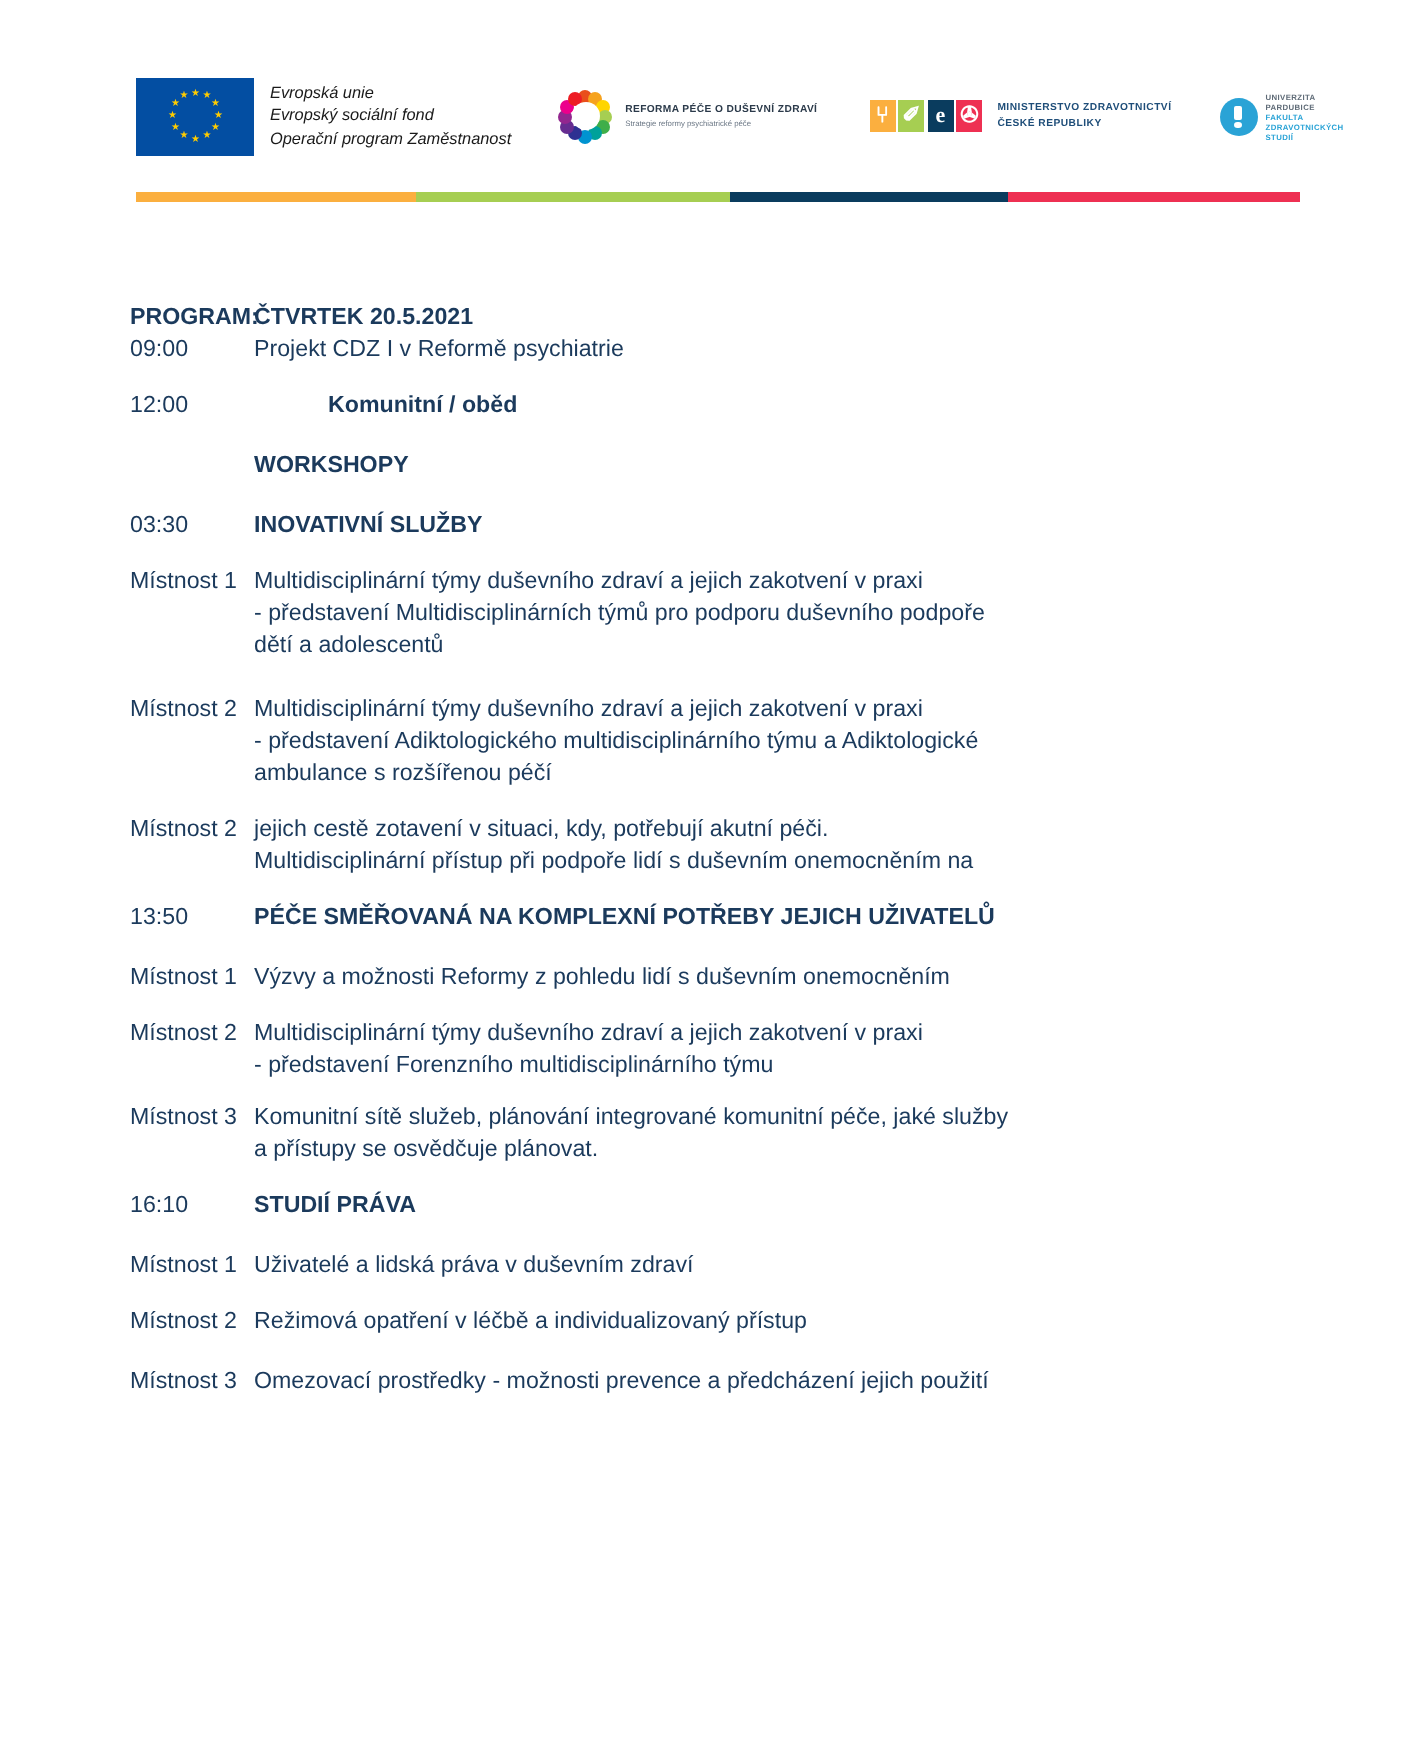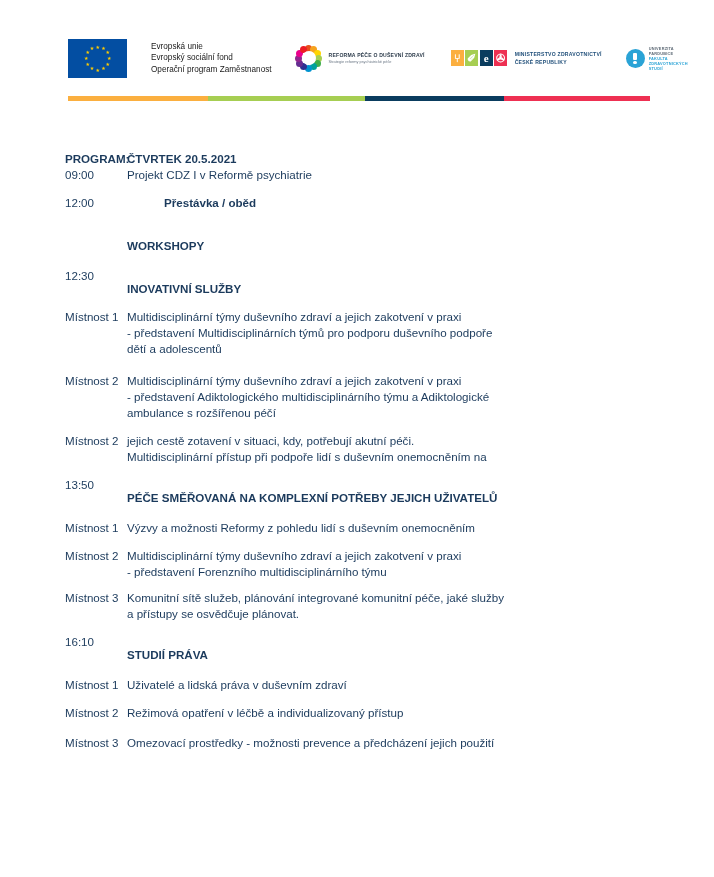--- a/index.html
+++ b/index.html
@@ -39,25 +39,26 @@
   }
   .eu-star {
     position: absolute;
     width: 4px; height: 4px;
     color: #FFCC00;
     font-size: 5px;
     line-height: 4px;
     text-align: center;
   }
   .eu-text {
-    margin-left: 24px;
+    margin-left: 8px;
     font-size: 8.2px;
     line-height: 11.2px;
     color: #1a1a1a;
     white-space: nowrap;
+    font-style: italic;
   }
 
   
   .reforma-block {
     display:flex; align-items:center;
     margin-left: 22px;
   }
   .reforma-mark {
     width: 30px; height: 30px;
     position: relative; flex:none;
@@ -169,21 +170,21 @@
   }
   .col-desc {
     flex: 1;
     padding-right: 32px;
     font-size: 11.6px;
     line-height: 16px;
     color: #1b3a5c;
   }
   .row.head .col-time,
   .row.head .col-desc { font-weight: bold; }
-  .row.section .col-desc { font-weight: bold; margin-top: 13px; }
+  .row.section .col-desc { font-weight: bold; }
   .row.bold-desc .col-desc { font-weight: bold; }
   .line2 { display:block; }
 </style>
 </head>
 <body>
 
 <div class="header">
   <div class="logo-row">
 
     <div class="eu-block">
@@ -273,31 +274,31 @@
     </div>
     <div class="row normal" style="margin-bottom: 12px;">
       <div class="col-time">09:00</div>
       <div class="col-desc">
         <span class="line2">Projekt CDZ I v Reformě psychiatrie</span>
       </div>
     </div>
     <div class="row bold-desc" style="margin-bottom: 14px; gap: 37px;">
       <div class="col-time">12:00</div>
       <div class="col-desc">
-        <span class="line2">Přestávka / oběd</span>
+        <span class="line2">Komunitní / oběd</span>
       </div>
     </div>
     <div class="row section" style="margin-bottom: 14px;">
       <div class="col-time"></div>
       <div class="col-desc">
         <span class="line2">WORKSHOPY</span>
       </div>
     </div>
     <div class="row section" style="margin-bottom: 12px;">
-      <div class="col-time">12:30</div>
+      <div class="col-time">03:30</div>
       <div class="col-desc">
         <span class="line2">INOVATIVNÍ SLUŽBY</span>
       </div>
     </div>
     <div class="row normal" style="margin-bottom: 16px;">
       <div class="col-time">Místnost 1</div>
       <div class="col-desc">
         <span class="line2">Multidisciplinární týmy duševního zdraví a jejich zakotvení v praxi</span>
         <span class="line2">- představení Multidisciplinárních týmů pro podporu duševního podpoře</span>
         <span class="line2">dětí a adolescentů</span>

